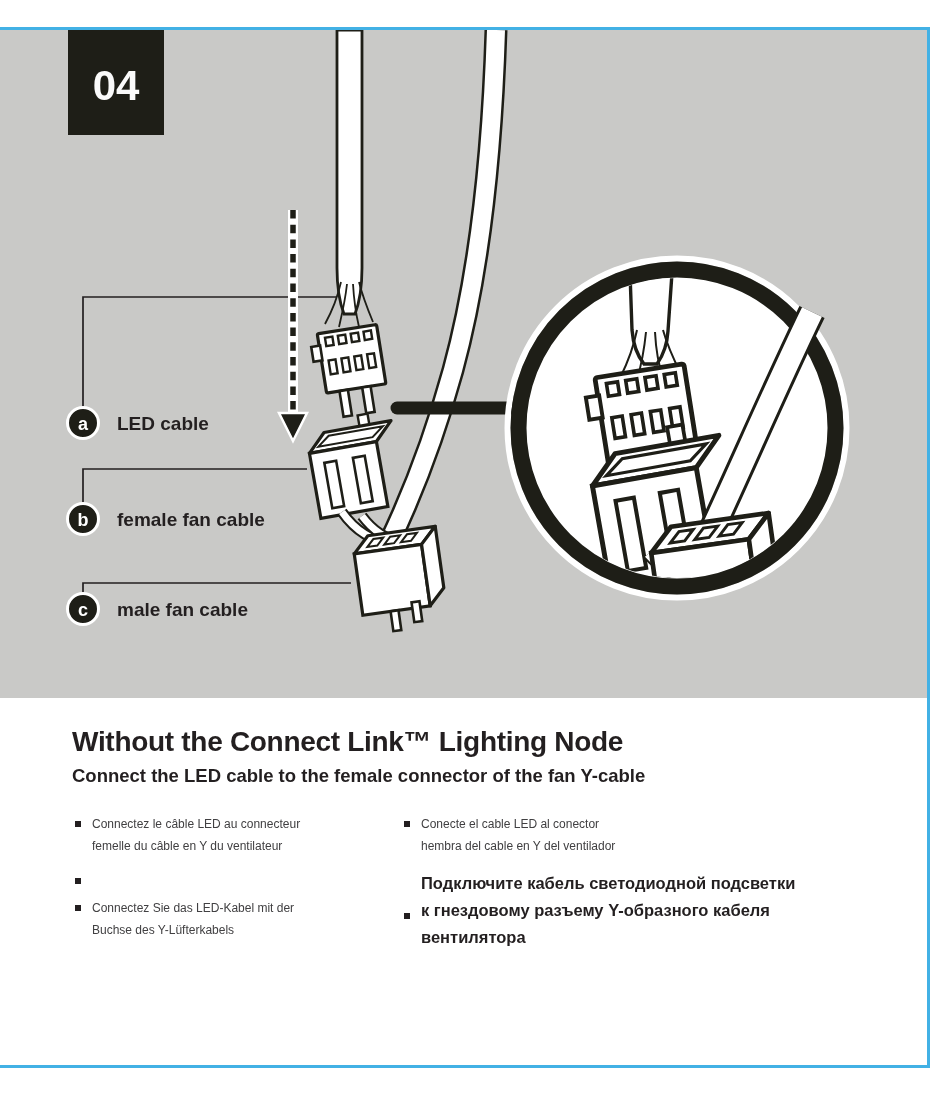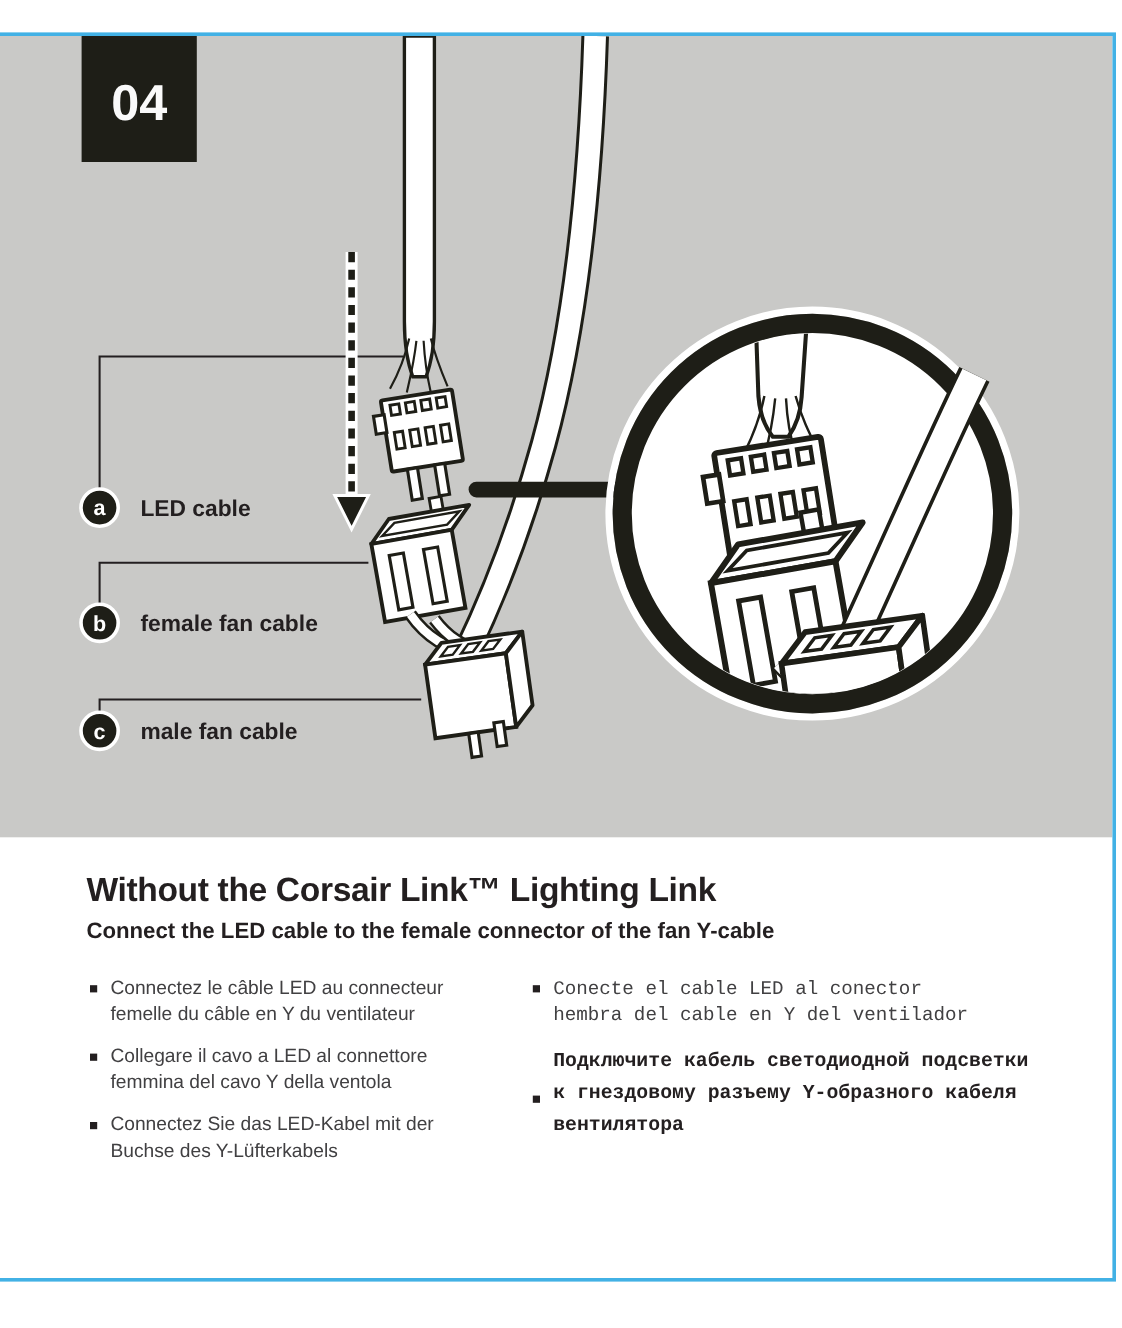--- a/index.html
+++ b/index.html
@@ -17,22 +17,22 @@
   .title {
     position:absolute; left:72px; top:726px; z-index:2;
     font-size:28px; font-weight:bold; color:#231f20; letter-spacing:-0.3px;
   }
   .subtitle {
     position:absolute; left:72px; top:765px; z-index:2;
     font-size:18.5px; font-weight:bold; color:#231f20;
   }
   .col { position:absolute; top:813px; z-index:2; }
   .col-left  { left:75px;  width:350px; }
-  .col-right { left:444px; width:465px;font-family:Liberation Mono, monospace; }
-  .bullet { display:flex; margin-bottom:13px; color:#414042; font-size:16px; line-height:22px; }
+  .col-right { left:404px; width:465px; }
+  .bullet { display:flex; margin-bottom:13px; color:#414042; font-size:12px; line-height:22px; }
   .bullet .sq { width:6px; height:6px; background:#231f20; margin:8px 11px 0 0; flex:none; }
   .bullet .txt { white-space:pre-line; }
   .bullet.ru { color:#231f20; font-weight:600; font-size:16.5px; line-height:27px;align-items:center; }
   .bullet.ru .sq { margin-top:10px; }
 </style>
 </head>
 <body>
 
 <div class="page">
 
@@ -152,33 +152,31 @@
       <text x="83" y="495.5" text-anchor="middle" font-size="18" font-weight="bold" fill="#ffffff" font-family="Liberation Sans, sans-serif">b</text>
       <text x="117" y="496" font-size="19" font-weight="bold" fill="#231f20" font-family="Liberation Sans, sans-serif">female fan cable</text>
     </g>
     <g>
       <circle cx="83" cy="579" r="15.5" fill="#1e1e17" stroke="#ffffff" stroke-width="3"></circle>
       <text x="83" y="585.5" text-anchor="middle" font-size="18" font-weight="bold" fill="#ffffff" font-family="Liberation Sans, sans-serif">c</text>
       <text x="117" y="586" font-size="19" font-weight="bold" fill="#231f20" font-family="Liberation Sans, sans-serif">male fan cable</text>
     </g>
   </svg>
 
-  <div class="title">Without the Corsair Link™ Lighting Link</div>
+  <div class="title">Without the Connect Link™ Lighting Node</div>
   <div class="subtitle">Connect the LED cable to the female connector of the fan Y-cable</div>
 
   <div class="col col-left">
     <div class="bullet">
       <span class="sq"></span>
       <span class="txt">Connectez le câble LED au connecteur
 femelle du câble en Y du ventilateur</span>
     </div>
     <div class="bullet">
       <span class="sq"></span>
-      <span class="txt">Collegare il cavo a LED al connettore
-femmina del cavo Y della ventola</span>
     </div>
     <div class="bullet">
       <span class="sq"></span>
       <span class="txt">Connectez Sie das LED-Kabel mit der
 Buchse des Y-Lüfterkabels</span>
     </div>
   </div>
 
   <div class="col col-right">
     <div class="bullet">

